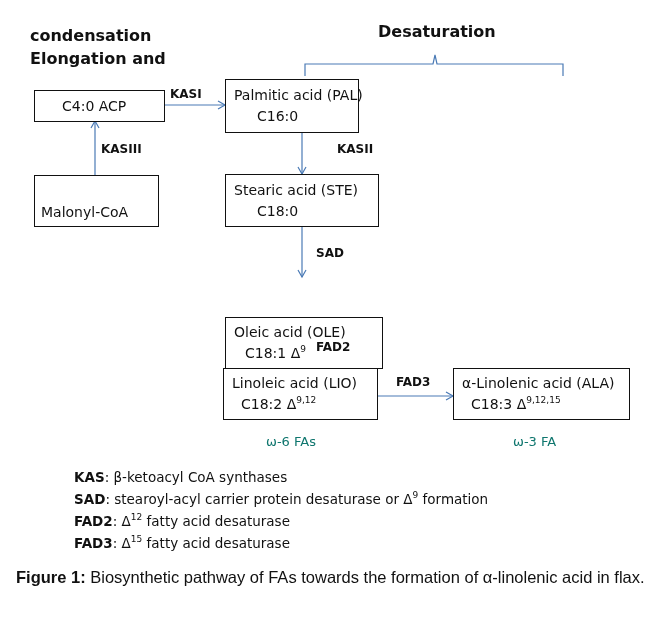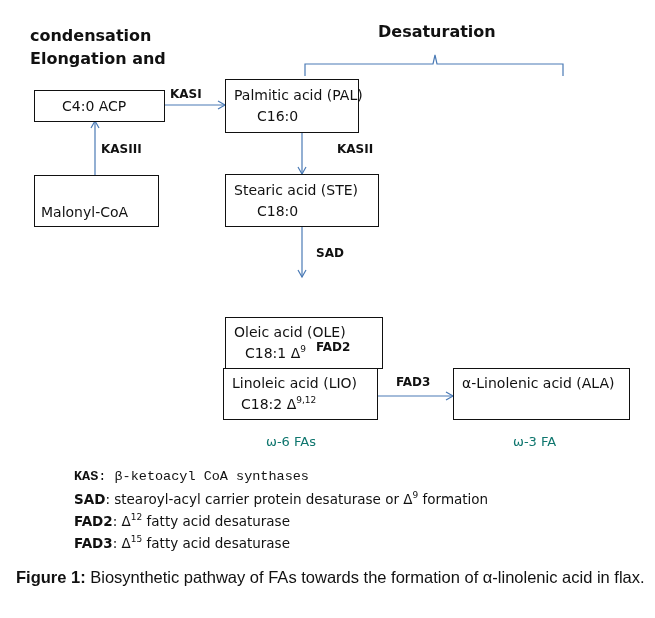--- a/index.html
+++ b/index.html
@@ -77,33 +77,34 @@
   <span class="l2" style="left:19px; top:25px;"><span>C18:1 Δ</span><sup>9</sup></span>
 </div>
 
 <div class="box" style="left:223px; top:368px; width:155px; height:52px;">
   <span class="l1" style="left:8px; top:4px;">Linoleic  acid (LIO)</span>
   <span class="l2" style="left:17px; top:25px;"><span>C18:2 Δ</span><sup>9,12</sup></span>
 </div>
 
 <div class="box" style="left:453px; top:368px; width:177px; height:52px;">
   <span class="l1" style="left:8px; top:4px;">α-Linolenic  acid (ALA)</span>
+  <span class="l2" style="left:17px; top:25px;"><span>C18:3 Δ</span><sup>9,12,15</sup></span>
 </div>
 
 <div class="enz" style="left:170px; top:87px;">KASI</div>
 <div class="enz" style="left:101px; top:142px;">KASIII</div>
 <div class="enz" style="left:321px; top:142px;margin-left:16px;">KASII</div>
 <div class="enz" style="left:316px; top:246px;">SAD</div>
 <div class="enz" style="left:316px; top:340px;">FAD2</div>
 <div class="enz" style="left:396px; top:375px;">FAD3</div>
 
 <div class="note" style="left:266px; top:434px;">ω-6 FAs</div>
 <div class="note" style="left:513px; top:434px;">ω-3 FA</div>
 
-<div class="legend" style="top:466px;font-family:Liberation Mono, monospace;">
+<div class="legend" style="top:466px;">
   <b>KAS</b><span>: </span><span>β-ketoacyl CoA synthases</span>
 </div>
 <div class="legend" style="top:488px;">
   <b>SAD</b><span>: </span><span>stearoyl-acyl carrier protein desaturase or Δ</span><sup>9</sup><span> formation</span>
 </div>
 <div class="legend" style="top:510px;">
   <b>FAD2</b><span>: </span><span>Δ</span><sup>12</sup><span> fatty acid desaturase</span>
 </div>
 <div class="legend" style="top:532px;">
   <b>FAD3</b><span>: </span><span>Δ</span><sup>15</sup><span> fatty acid desaturase</span>

